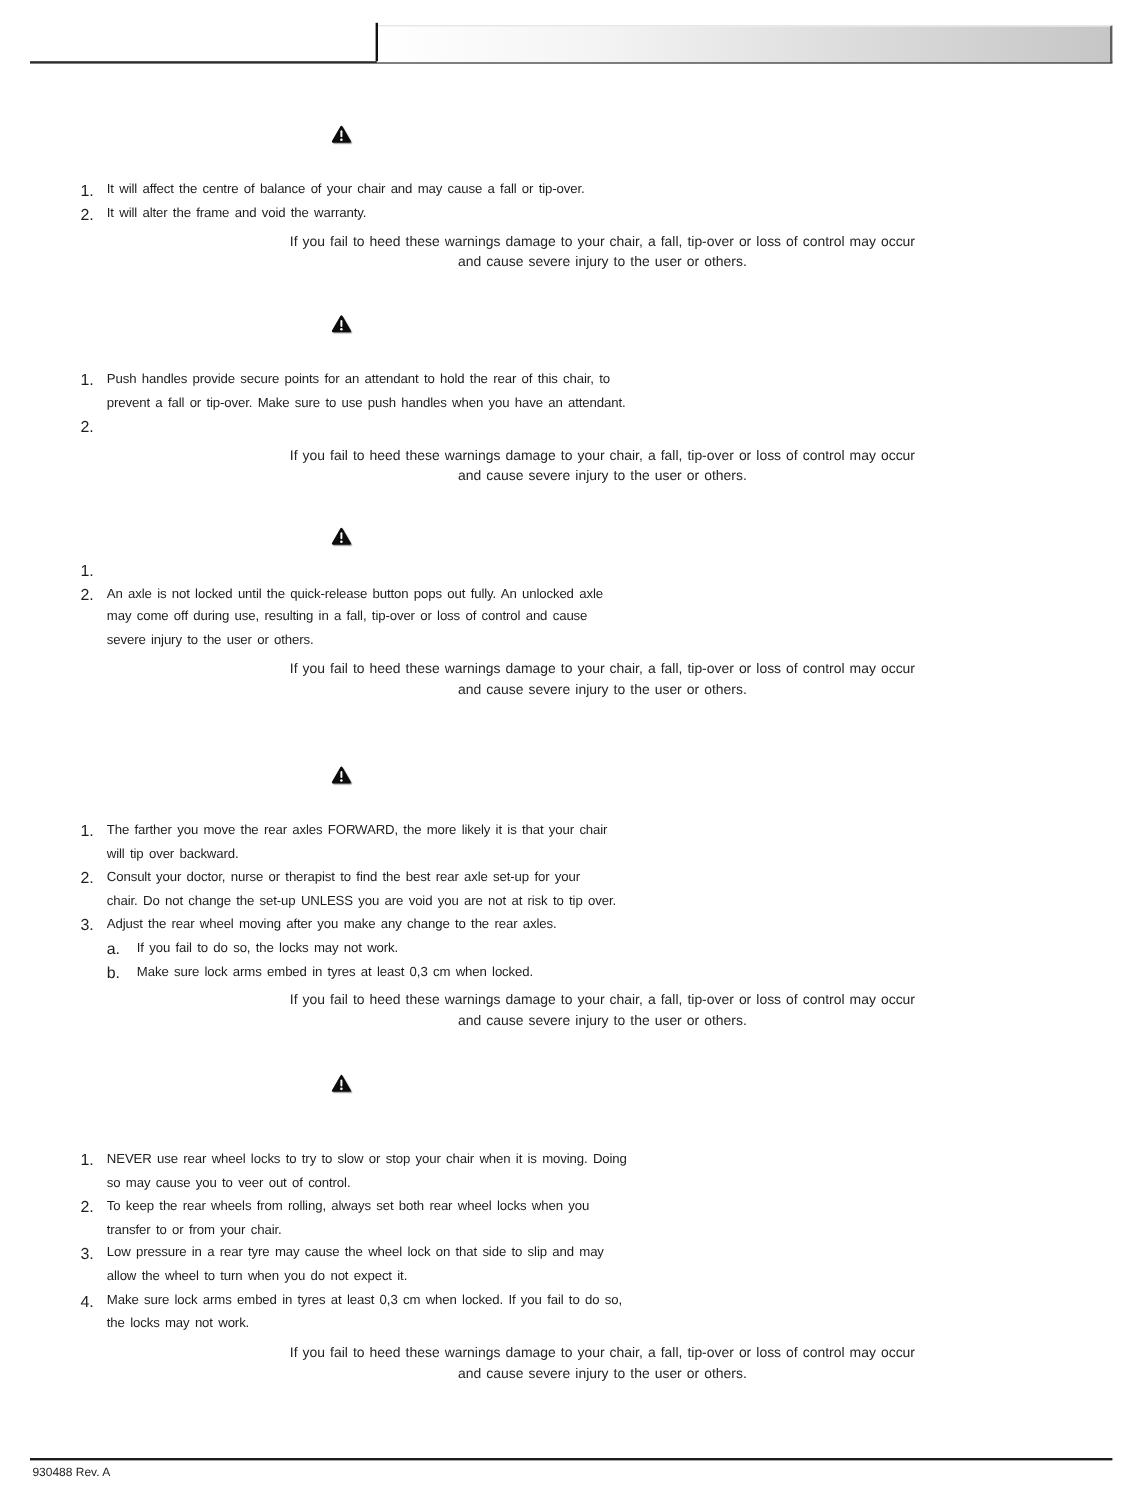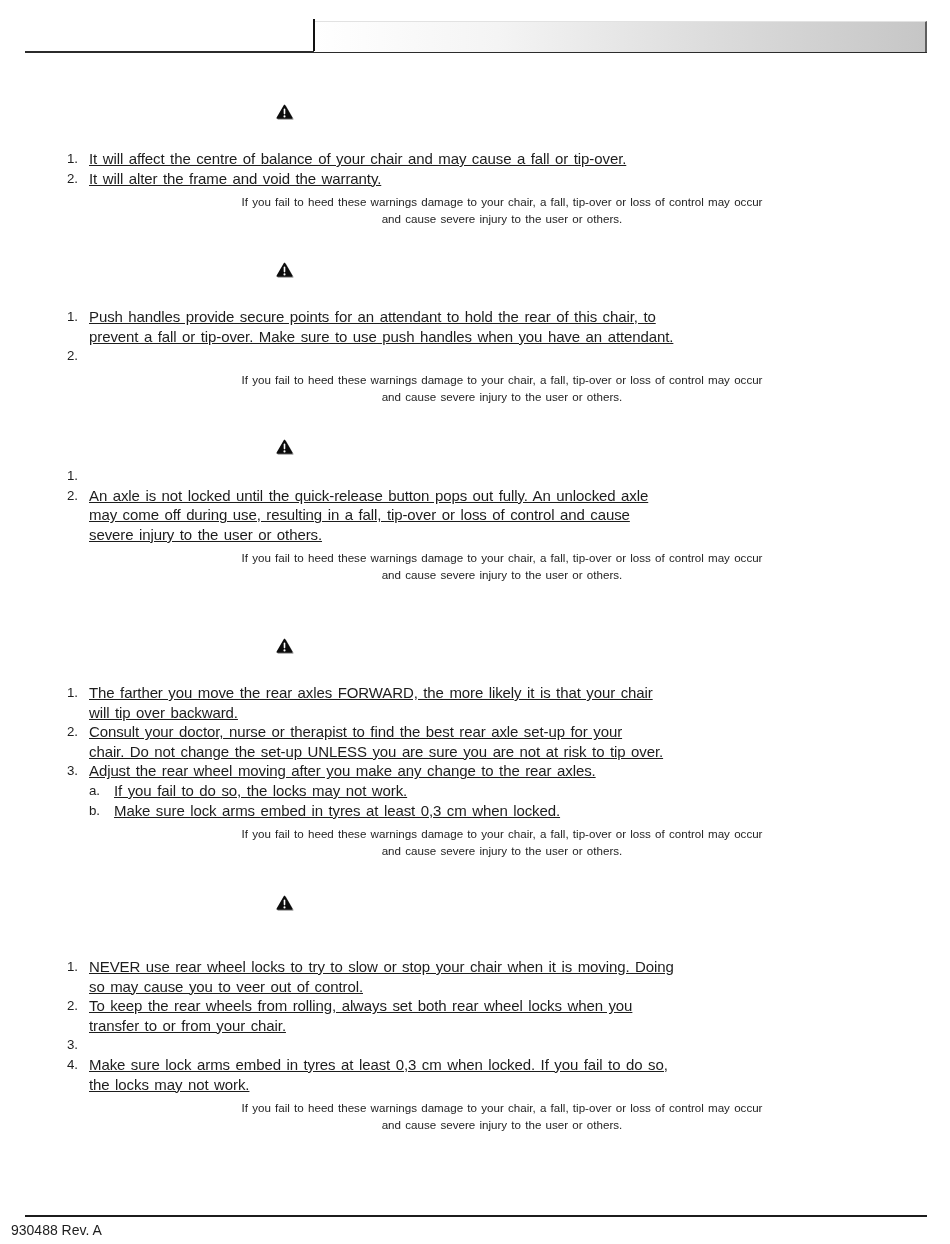--- a/index.html
+++ b/index.html
@@ -45,24 +45,23 @@
 
   .items { margin-left: 67px; }
   .item { display: flex; align-items: flex-start; }
   .item .num {
     flex: 0 0 22px;
     font-size: 13.3px; line-height: 19.6px;
     letter-spacing: -0.1px;
   }
   .item .txt {
     white-space: pre;
-    font-size: 15px; line-height: 19.6px;
+    font-size: 11px; line-height: 19.6px;
     letter-spacing: -0.1px;
     word-spacing: 1.5px;
-    text-decoration: underline;
   }
   .subitems { margin-left: 22px; }
   .subitems .num { flex: 0 0 25px; }
 
   .warn-note {
     margin: 5px 0 0 54px;
     white-space: pre;
     font-size: 11.6px; line-height: 17px;
     letter-spacing: 0;
     word-spacing: 1px;
@@ -72,22 +71,22 @@
 
   
   .footer-rule {
     position: absolute;
     left: 25px; top: 1215px;
     width: 902px; height: 2px;
     background: #1c1c1c;
   }
   .footer-doc-code {
     position: absolute;
-    left: 11px; top: 1222px;
-    font-size: 14px;
+    left: 27px; top: 1222px;
+    font-size: 10px;
     letter-spacing: 0;
     color: #1d1d1d;
   }
 </style>
 </head>
 <body>
 
 <div class="page">
 
   <div class="header-rule"></div>
@@ -171,21 +170,21 @@
     </div>
     <div class="items">
       <div class="item">
         <span class="num">1.</span>
         <span class="txt">The farther you move the rear axles FORWARD, the more likely it is that your chair
 will tip over backward.</span>
       </div>
       <div class="item">
         <span class="num">2.</span>
         <span class="txt">Consult your doctor, nurse or therapist to find the best rear axle set-up for your
-chair. Do not change the set-up UNLESS you are sure you are not at risk to tip over.</span>
+chair. Do not change the set-up UNLESS you are void you are not at risk to tip over.</span>
       </div>
       <div class="item">
         <span class="num">3.</span>
         <span class="txt">Adjust the rear wheel moving after you make any change to the rear axles.</span>
       </div>
       <div class="subitems">
         <div class="item">
           <span class="num">a.</span>
           <span class="txt">If you fail to do so, the locks may not work.</span>
         </div>
@@ -213,20 +212,22 @@
         <span class="txt">NEVER use rear wheel locks to try to slow or stop your chair when it is moving. Doing
 so may cause you to veer out of control.</span>
       </div>
       <div class="item">
         <span class="num">2.</span>
         <span class="txt">To keep the rear wheels from rolling, always set both rear wheel locks when you
 transfer to or from your chair.</span>
       </div>
       <div class="item">
         <span class="num">3.</span>
+        <span class="txt">Low pressure in a rear tyre may cause the wheel lock on that side to slip and may
+allow the wheel to turn when you do not expect it.</span>
       </div>
       <div class="item">
         <span class="num">4.</span>
         <span class="txt">Make sure lock arms embed in tyres at least 0,3 cm when locked. If you fail to do so,
 the locks may not work.</span>
       </div>
     </div>
     <p class="warn-note">If you fail to heed these warnings damage to your chair, a fall, tip-over or loss of control may occur
 and cause severe injury to the user or others.</p>
   </section>

